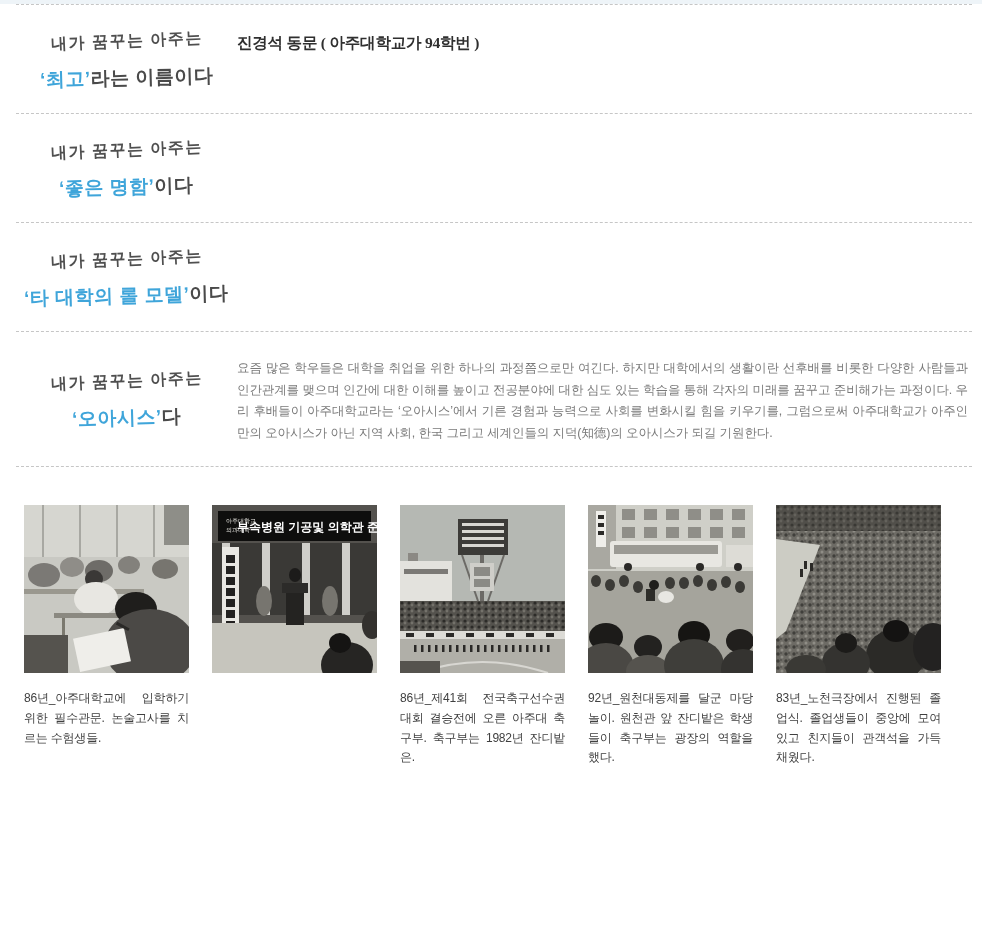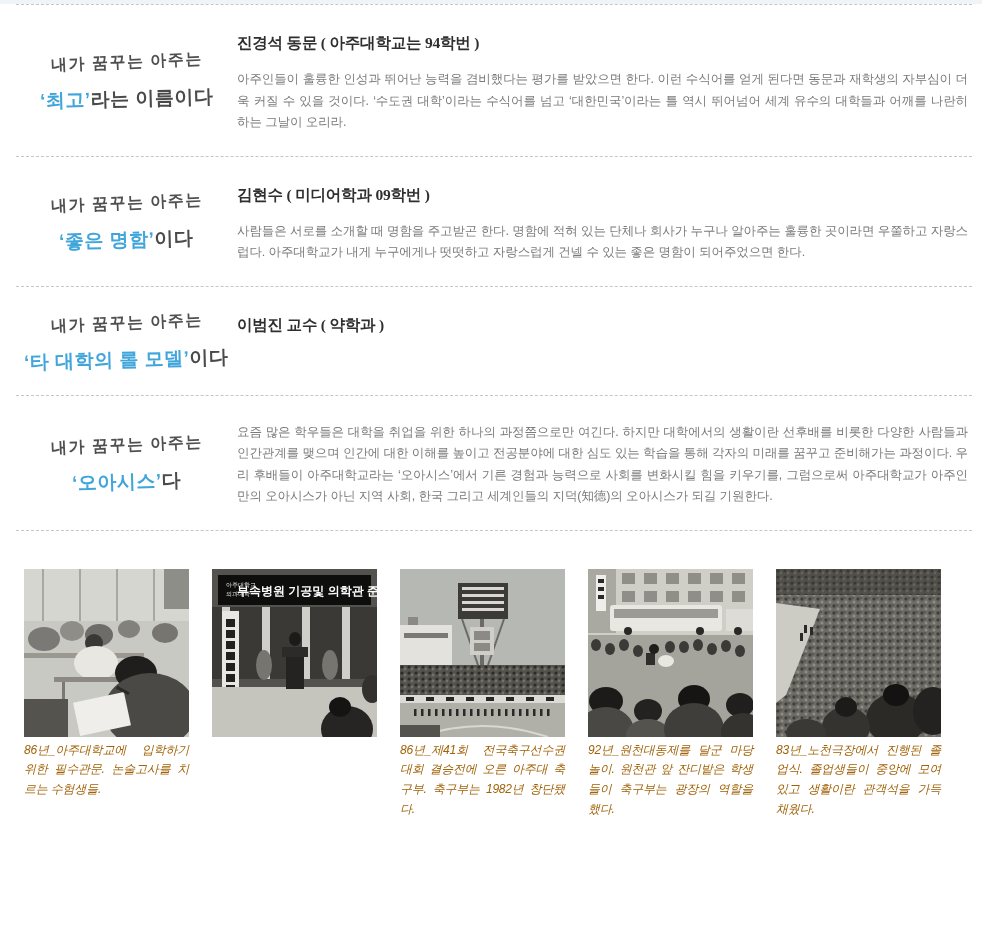--- a/index.html
+++ b/index.html
@@ -39,22 +39,22 @@
     text-align:justify; margin:0; letter-spacing:-0.1px;
   }
   .gallery{
     border-top:1px dashed #c6c6c6;
     padding:38px 0 30px 8px;
     display:flex; gap:23px;
   }
   .photo-item{margin:0; width:165px; flex:0 0 165px;}
   .photo-item svg{display:block; width:165px; height:168px;}
   .photo-caption{
-    margin-top:4px; font-size:12px; color:#a16207;
-    line-height:1.65; text-align:justify; letter-spacing:-0.2px;font-style:italic;
+    margin-top:16px; font-size:12px; color:#404040;
+    line-height:1.65; text-align:justify; letter-spacing:-0.2px;
   }
 </style>
 </head>
 <body>
 
 <svg width="0" height="0" style="position:absolute" aria-hidden="true">
   <defs>
     <pattern id="crowdDark" width="7" height="6" patternUnits="userSpaceOnUse">
       <rect width="7" height="6" fill="#54524d"></rect>
       <circle cx="2" cy="2" r="1.6" fill="#2c2b28"></circle>
@@ -72,43 +72,37 @@
 <div class="edge-top"></div>
 
 <div class="wrap">
 
   <section class="section">
     <div class="left-col">
       <div class="dream-line1">내가 꿈꾸는 아주는</div>
       <div class="dream-line2"><span class="dream-hl">‘최고’</span><span>라는 이름이다</span></div>
     </div>
     <div class="right-col">
-      <h3 class="heading">진경석 동문 ( 아주대학교는 94학번 )</h3>
-      <p class="body-text">아주인들이 훌륭한 인성과 뛰어난 능력을 겸비했다는 평가를 받았으면 한다. 이런 수식어를 얻게 된다면 동문과 재학생의 자부심이 더욱 커질 수 있을 것이다. ‘수도권 대학’이라는 수식어를 넘고 ‘대한민국’이라는 틀 역시 뛰어넘어 세계 유수의 대학들과 어깨를 나란히 하는 그날이 오리라.</p>
+      <h3 class="heading">진경석 동문 ( 아주대학교가 94학번 )</h3>
     </div>
   </section>
 
   <section class="section">
     <div class="left-col">
       <div class="dream-line1">내가 꿈꾸는 아주는</div>
       <div class="dream-line2"><span class="dream-hl">‘좋은 명함’</span><span>이다</span></div>
     </div>
-    <div class="right-col">
-      <h3 class="heading">김현수 ( 미디어학과 09학번 )</h3>
-      <p class="body-text">사람들은 서로를 소개할 때 명함을 주고받곤 한다. 명함에 적혀 있는 단체나 회사가 누구나 알아주는 훌륭한 곳이라면 우쭐하고 자랑스럽다. 아주대학교가 내게 누구에게나 떳떳하고 자랑스럽게 건넬 수 있는 좋은 명함이 되어주었으면 한다.</p>
-    </div>
   </section>
 
   <section class="section">
     <div class="left-col">
       <div class="dream-line1">내가 꿈꾸는 아주는</div>
       <div class="dream-line2"><span class="dream-hl">‘타 대학의 롤 모델’</span><span>이다</span></div>
     </div>
     <div class="right-col">
-      <h3 class="heading">이범진 교수 ( 약학과 )</h3>
     </div>
   </section>
 
   <section class="section">
     <div class="left-col">
       <div class="dream-line1">내가 꿈꾸는 아주는</div>
       <div class="dream-line2"><span class="dream-hl">‘오아시스’</span><span>다</span></div>
     </div>
     <div class="right-col">
       <p class="body-text">요즘 많은 학우들은 대학을 취업을 위한 하나의 과정쯤으로만 여긴다. 하지만 대학에서의 생활이란 선후배를 비롯한 다양한 사람들과 인간관계를 맺으며 인간에 대한 이해를 높이고 전공분야에 대한 심도 있는 학습을 통해 각자의 미래를 꿈꾸고 준비해가는 과정이다. 우리 후배들이 아주대학교라는 ‘오아시스’에서 기른 경험과 능력으로 사회를 변화시킬 힘을 키우기를, 그럼으로써 아주대학교가 아주인만의 오아시스가 아닌 지역 사회, 한국 그리고 세계인들의 지덕(知德)의 오아시스가 되길 기원한다.</p>
@@ -228,21 +222,21 @@
           <rect x="112" y="140" width="2.5" height="7"></rect>
             <rect x="119" y="140" width="2.5" height="7"></rect>
           <rect x="126" y="140" width="2.5" height="7"></rect>
             <rect x="133" y="140" width="2.5" height="7"></rect>
           <rect x="140" y="140" width="2.5" height="7"></rect>
             <rect x="147" y="140" width="2.5" height="7"></rect>
         </g>
         <path d="M18 168 Q82 146 148 168" stroke="#d8d7d2" stroke-width="2" fill="none"></path>
         <rect x="0" y="156" width="40" height="12" fill="#55534e"></rect>
       </svg>
-      <figcaption class="photo-caption">86년_제41회 전국축구선수권 대회 결승전에 오른 아주대 축구부. 축구부는 1982년 창단됐다.</figcaption>
+      <figcaption class="photo-caption">86년_제41회 전국축구선수권 대회 결승전에 오른 아주대 축구부. 축구부는 1982년 잔디밭은.</figcaption>
     </figure>
 
     <figure class="photo-item">
       <svg viewBox="0 0 165 168" role="img">
         <rect width="165" height="168" fill="#cfcfc8"></rect>
         <g fill="#8f8e88">
           <rect x="34" y="4" width="13" height="11"></rect>
             <rect x="56" y="4" width="13" height="11"></rect>
           <rect x="78" y="4" width="13" height="11"></rect>
             <rect x="100" y="4" width="13" height="11"></rect>
@@ -304,17 +298,17 @@
         <rect x="28" y="56" width="3" height="8" fill="#2b2a27"></rect>
         <rect x="34" y="58" width="3" height="8" fill="#2b2a27"></rect>
         <rect x="24" y="64" width="3" height="8" fill="#2b2a27"></rect>
         <ellipse cx="120" cy="150" rx="30" ry="26" fill="#2b2a27"></ellipse>
         <ellipse cx="120" cy="126" rx="13" ry="11" fill="#141312"></ellipse>
         <ellipse cx="70" cy="158" rx="24" ry="20" fill="#343330"></ellipse>
         <ellipse cx="70" cy="138" rx="11" ry="10" fill="#1c1b19"></ellipse>
         <ellipse cx="157" cy="142" rx="20" ry="24" fill="#232221"></ellipse>
         <ellipse cx="30" cy="164" rx="20" ry="14" fill="#3a3935"></ellipse>
       </svg>
-      <figcaption class="photo-caption">83년_노천극장에서 진행된 졸업식. 졸업생들이 중앙에 모여있고 생활이란 관객석을 가득 채웠다.</figcaption>
+      <figcaption class="photo-caption">83년_노천극장에서 진행된 졸업식. 졸업생들이 중앙에 모여있고 친지들이 관객석을 가득 채웠다.</figcaption>
     </figure>
 
   </div>
 </div>
 
 </body></html>

